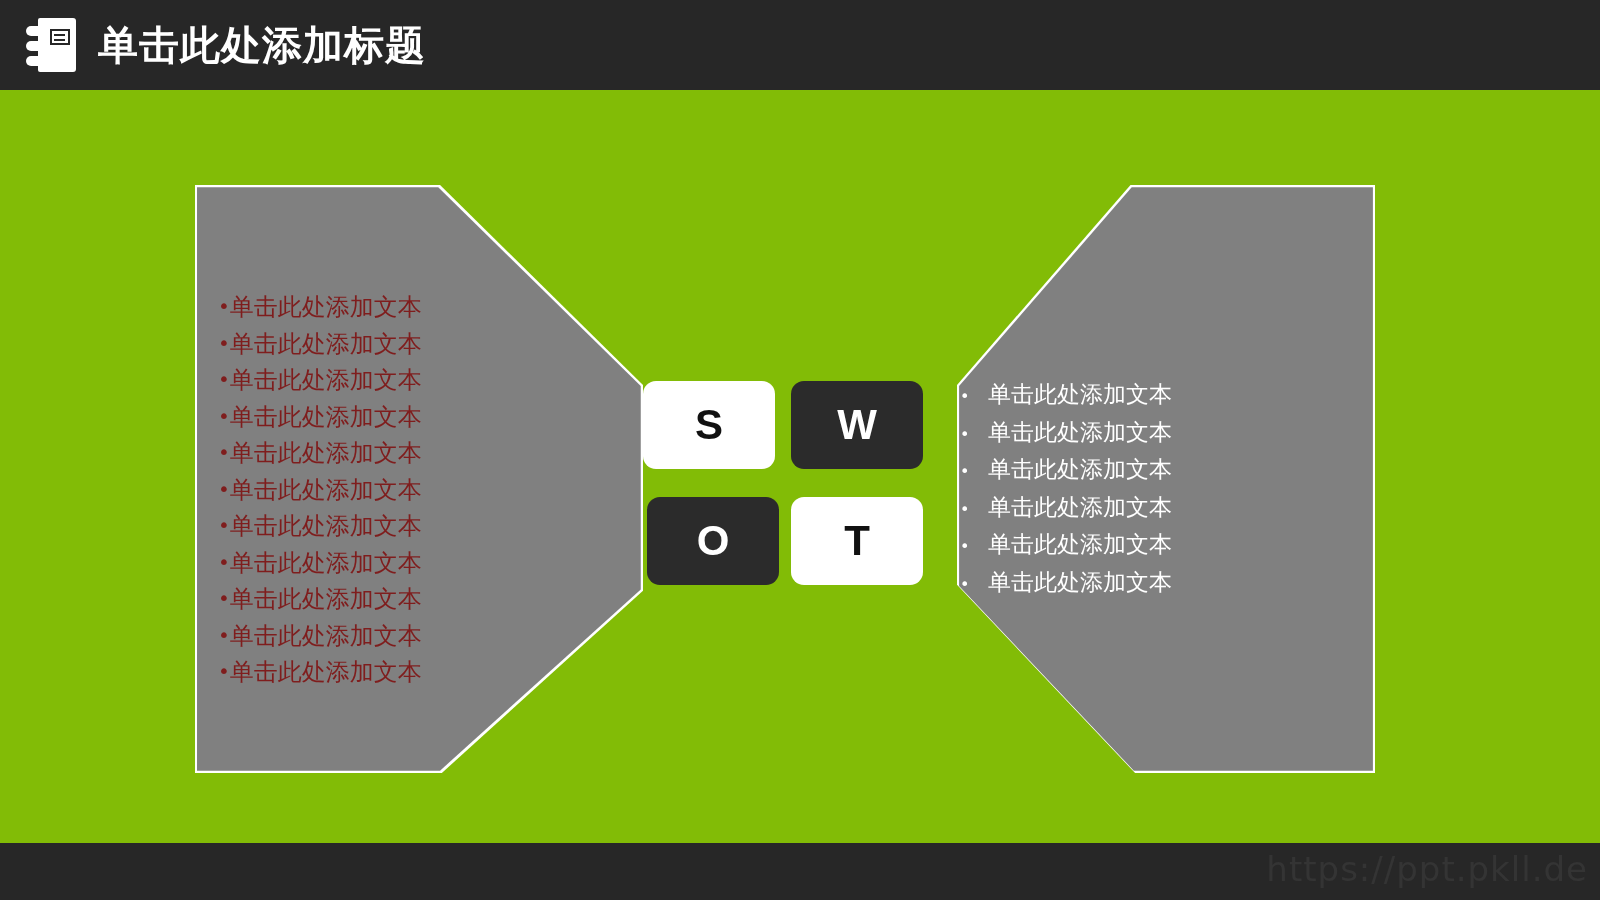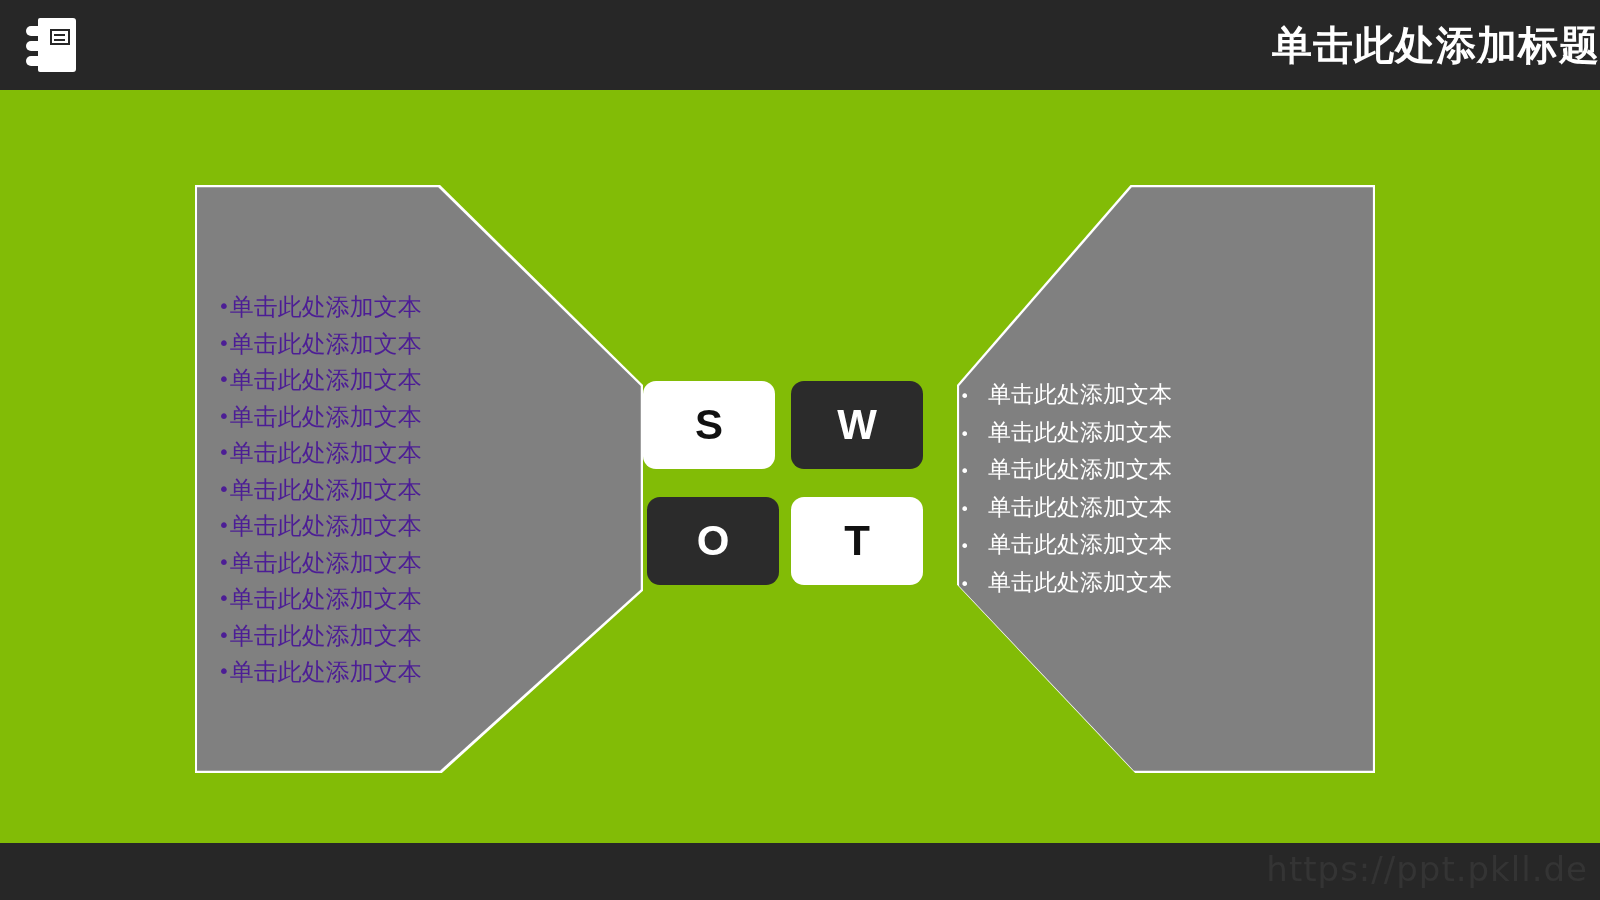--- a/index.html
+++ b/index.html
@@ -25,21 +25,20 @@
     position: absolute;
     left: 0;
     top: 0;
     width: 1600px;
     height: 90px;
     background: #272727;
     display: flex;
     align-items: center;
     box-sizing: border-box;
     padding-left: 26px;
-    justify-content: space-between;
   }
 
   .header-icon {
     width: 50px;
     height: 54px;
     position: relative;
     flex: 0 0 auto;
     margin-right: 22px;
   }
   .header-icon .book {
@@ -152,21 +151,21 @@
   }
 
   
   .text-left {
     position: absolute;
     left: 218px;
     top: 289px;
     width: 340px;
   }
   .text-left .line {
-    color: #4c1d95;
+    color: #7f1d1d;
     font-size: 24px;
     line-height: 35.5px;
     white-space: nowrap;
     font-family: "DejaVu Sans", sans-serif;
   }
   .text-left .bullet {
     font-size: 20px;
     vertical-align: 2px;
   }
 

